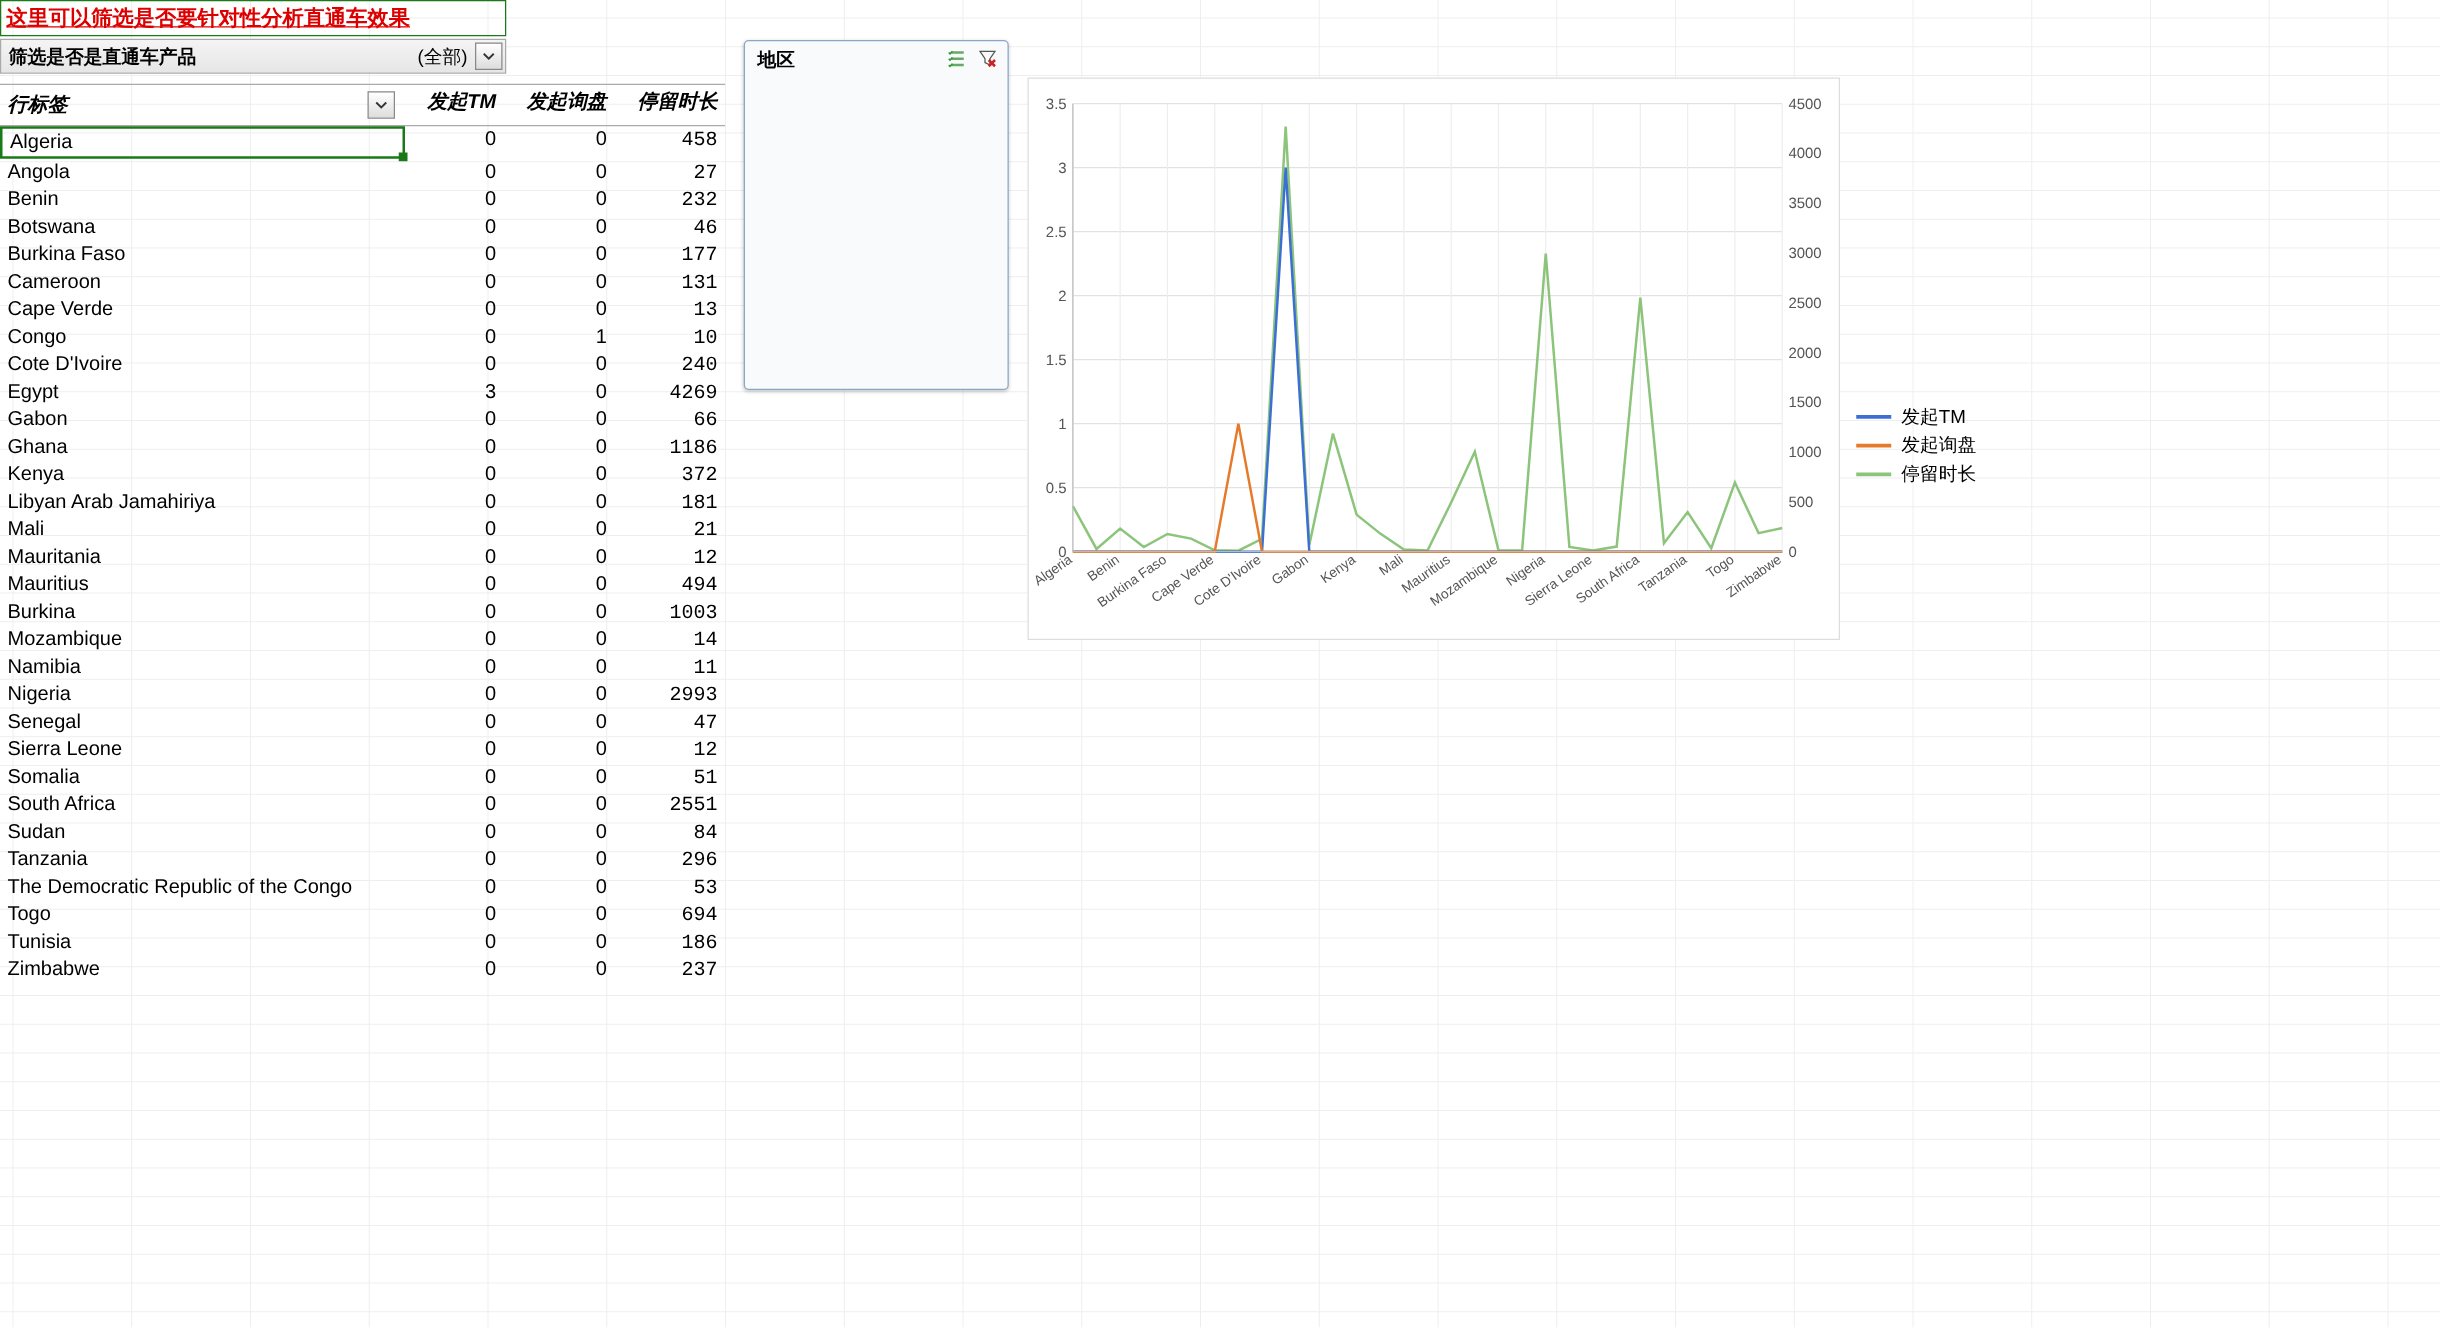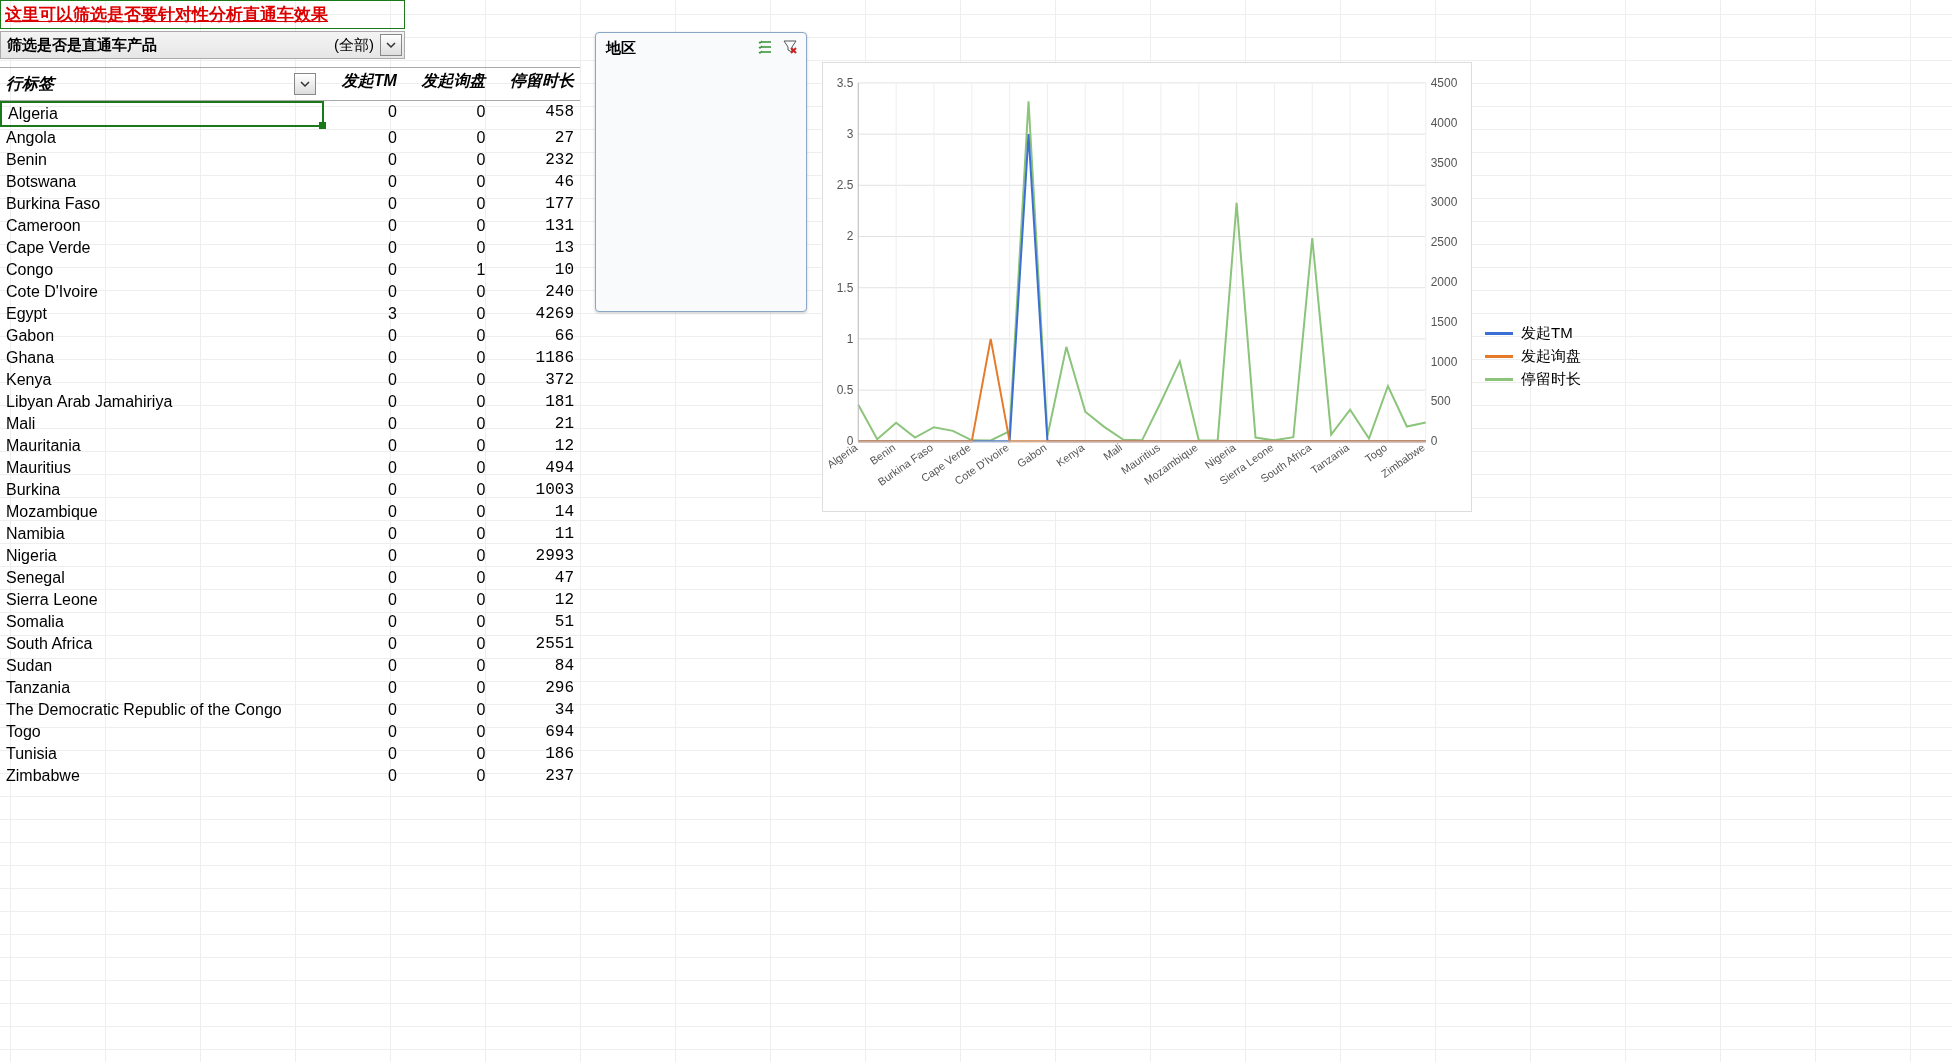--- a/index.html
+++ b/index.html
@@ -256,21 +256,21 @@
       <div class="row">
         <div class="cell cat">Tanzania</div>
         <div class="cell num c1">0</div>
         <div class="cell num c2">0</div>
         <div class="cell num c3">296</div>
       </div>
       <div class="row">
         <div class="cell cat">The Democratic Republic of the Congo</div>
         <div class="cell num c1">0</div>
         <div class="cell num c2">0</div>
-        <div class="cell num c3">34</div>
+        <div class="cell num c3">53</div>
       </div>
       <div class="row">
         <div class="cell cat">Togo</div>
         <div class="cell num c1">0</div>
         <div class="cell num c2">0</div>
         <div class="cell num c3">694</div>
       </div>
       <div class="row">
         <div class="cell cat">Tunisia</div>
         <div class="cell num c1">0</div>

